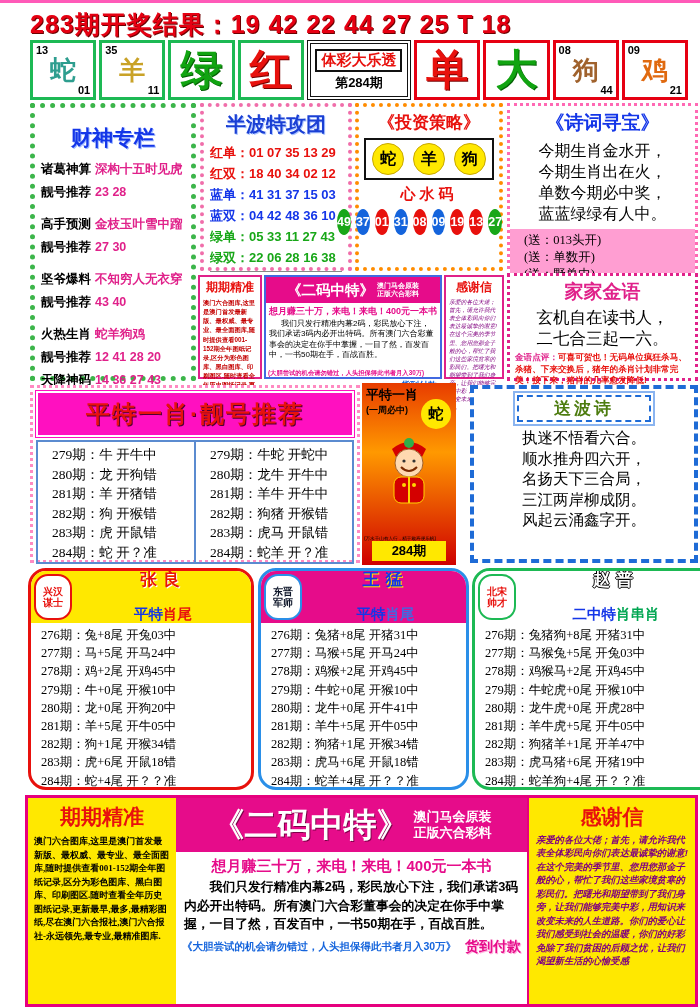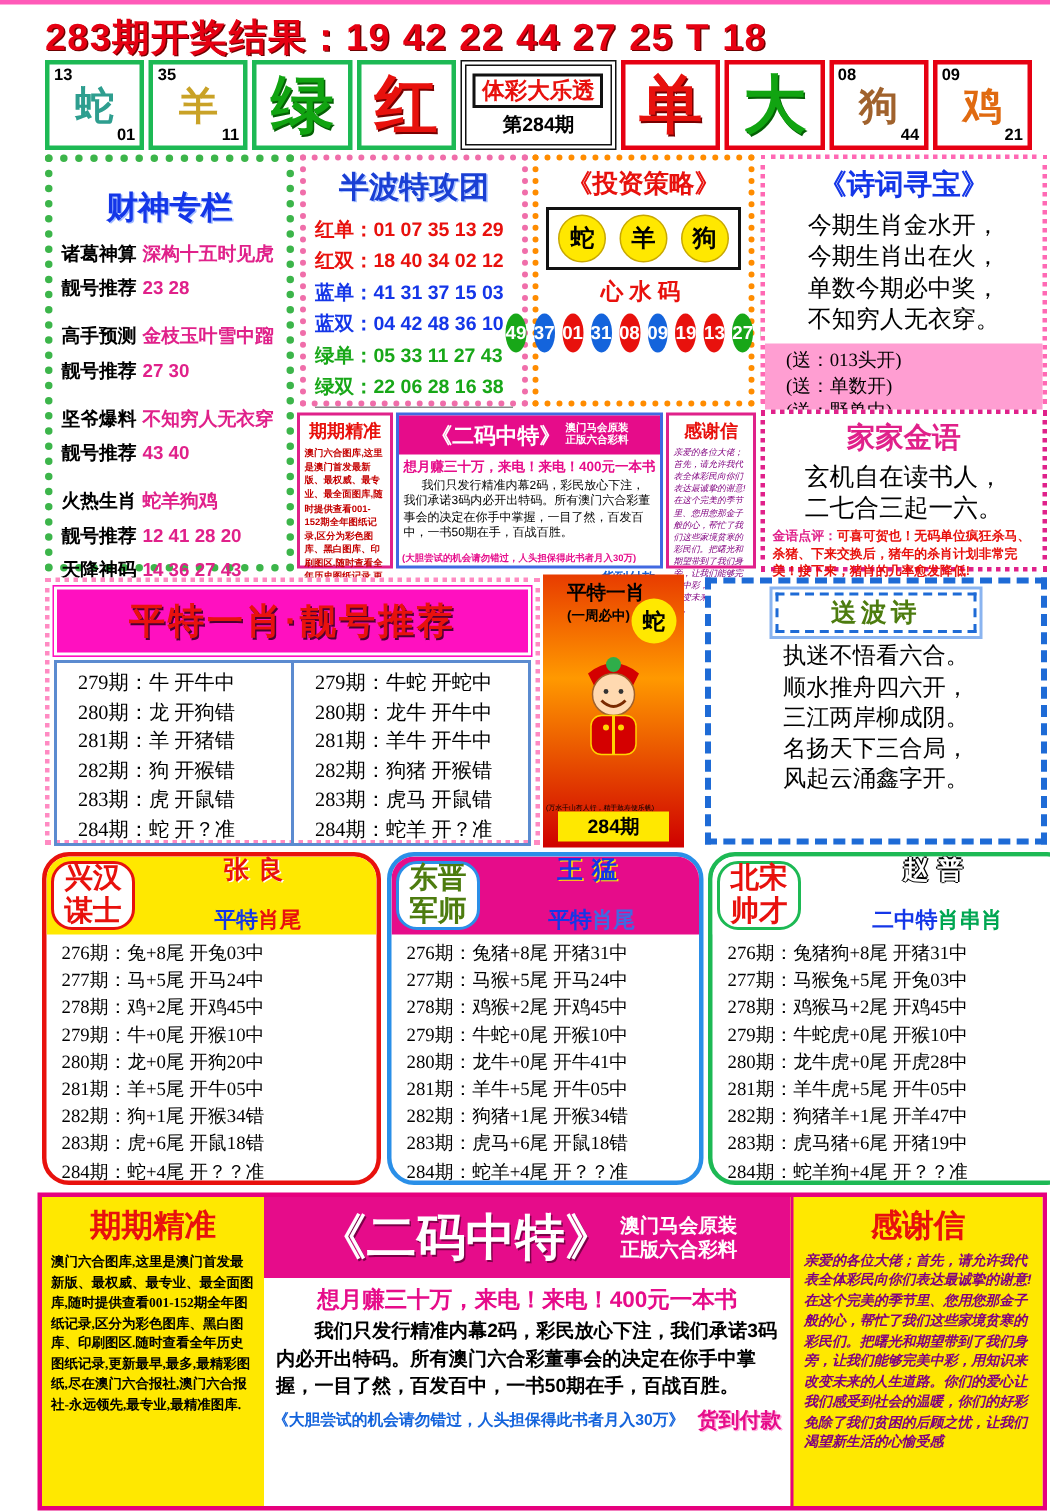--- a/index.html
+++ b/index.html
@@ -82,21 +82,21 @@
   .pingte{left:30px;top:382px;width:330px;height:178px;border:3px dotted #ff8ac2;padding:3px;}
   .pt-banner{background:#ff10c0;border:2px solid #fff;outline:1px solid #ff10c0;height:42px;
              display:flex;align-items:center;justify-content:center;margin-bottom:3px;}
   .pt-banner span{color:#e8110d;font-size:24px;font-weight:900;text-shadow:1px 1px 0 #4d0033;letter-spacing:2px;}
   .pt-table{display:flex;border:2px solid #5b8bd0;height:120px;}
   .pt-col{flex:1;padding:3px 0 0 14px;}
   .pt-col+.pt-col{border-left:2px solid #5b8bd0;}
   .p-row{font-size:13.5px;color:#000;line-height:19.5px;font-family:"Liberation Serif",serif;white-space:nowrap;}
   
   .ptbox{left:362px;top:380px;width:94px;height:182px;background:linear-gradient(180deg,#e83c00,#ff9900 38%,#cf0000);
-         padding:3px 16px;color:#000;}
+         padding:3px 4px;color:#000;}
   .ptbox .pb-t{font-size:13px;font-weight:900;}
   .ptbox .pb-s{font-size:9px;font-weight:bold;}
   .pb-circle{position:absolute;right:5px;top:16px;width:30px;height:30px;border-radius:50%;background:#ffe800;
              display:flex;align-items:center;justify-content:center;font-size:15px;font-weight:bold;}
   .pb-note{position:absolute;left:2px;bottom:24px;font-size:4.6px;white-space:nowrap;}
   .pb-issue{position:absolute;left:10px;right:10px;bottom:4px;background:#ffe800;text-align:center;
             font-size:13px;font-weight:bold;padding:1px 0;}
   .pb-art{position:absolute;left:16px;top:52px;}
   
   .songbo{left:470px;top:382px;width:228px;height:178px;border:4px dashed #1e6bd6;padding:4px 0;}
@@ -105,23 +105,23 @@
   .sb-pill span{color:#4d7c0f;font-size:17px;font-weight:900;letter-spacing:3px;}
   .sb-line{text-align:center;font-size:15.5px;color:#000;line-height:20.5px;font-family:"Liberation Serif",serif;}
   
   .colbox{position:absolute;top:565px;height:222px;border-radius:18px;overflow:hidden;background:#fff;box-sizing:border-box;}
   .colbox.c1{left:28px;width:226px;border:3px solid #e8110d;}
   .colbox.c2{left:258px;width:211px;border:3px solid #2a8fe8;}
   .colbox.c3{left:472px;width:244px;border:3px solid #1db954;}
   .col-head{display:flex;align-items:stretch;height:52px;}
   .c1 .col-head{background:#ffe800;} .c2 .col-head{background:#e60c8a;} .c3 .col-head{background:#fff;}
   .who{margin:3px;background:#fff;border-radius:14px;padding:1px 7px;display:flex;flex-direction:column;
-       align-items:center;justify-content:center;font-size:19px;font-weight:900;line-height:1.15;}
+       align-items:center;justify-content:center;font-size:10px;font-weight:900;line-height:1.15;}
   .c1 .who{border:2px solid #e8110d;color:#e8110d;}
-  .c2 .who{border:2px solid #2a8fe8;color:#4d7c0f;}
+  .c2 .who{border:2px solid #2a8fe8;color:#0f172a;}
   .c3 .who{border:2px solid #1db954;color:#e8110d;}
   .head-right{flex:1;display:flex;flex-direction:column;align-items:center;justify-content:space-between;line-height:1.1;}
   .hname{font-size:17px;font-weight:900;letter-spacing:6px;}
   .c1 .hname{color:#e8110d;text-shadow:1px 1px 0 #fff;}
   .c2 .hname{color:#1436e8;text-shadow:1px 1px 0 #ffe800;}
   .c3 .hname{color:#fff;text-shadow:-1px 0 #000,1px 0 #000,0 -1px #000,0 1px #000;}
   .hcat{font-size:14.5px;font-weight:900;}
   .cat1{color:#1436e8;} .c1 .cat2{color:#e8110d;} .c2 .cat2{color:#4169e1;} .c3 .cat2{color:#00a651;}
   .col-rows{padding:3px 11px 0 10px;}
   .col-row{font-size:12.5px;color:#000;line-height:18.2px;font-family:"Liberation Serif",serif;white-space:nowrap;}
@@ -299,21 +299,21 @@
   <div class="sec shici">
     <div class="sec-title">《诗词寻宝》</div>
     <div>
 
         <div class="sc-line">今期生肖金水开，</div>
 
         <div class="sc-line">今期生肖出在火，</div>
 
         <div class="sc-line">单数今期必中奖，</div>
 
-        <div class="sc-line">不知穷人无衣穿。</div>
+        <div class="sc-line">蓝蓝绿绿有人中。</div>
       </div>
     <div class="sc-gifts">
 
         <div class="sc-gift">(送：013头开)</div>
 
         <div class="sc-gift">(送：单数开)</div>
 
         <div class="sc-gift">(送：野兽中)</div>
       </div>
   </div>
@@ -417,23 +417,23 @@
     <div class="sb-pill">
       <span>送波诗</span>
     </div>
     <div>
 
 
         <div class="sb-line">执迷不悟看六合。</div>
 
         <div class="sb-line">顺水推舟四六开，</div>
 
+        <div class="sb-line">名扬天下三合局，</div>
+
         <div class="sb-line">三江两岸柳成阴。</div>
-
-        <div class="sb-line">名扬天下三合局，</div>
 
         <div class="sb-line">风起云涌鑫字开。</div>
       </div>
   </div>
 
   <div class="colbox c1">
     <div class="col-head">
       <div class="who">
         <span>兴汉</span>
         <span>谋士</span>

